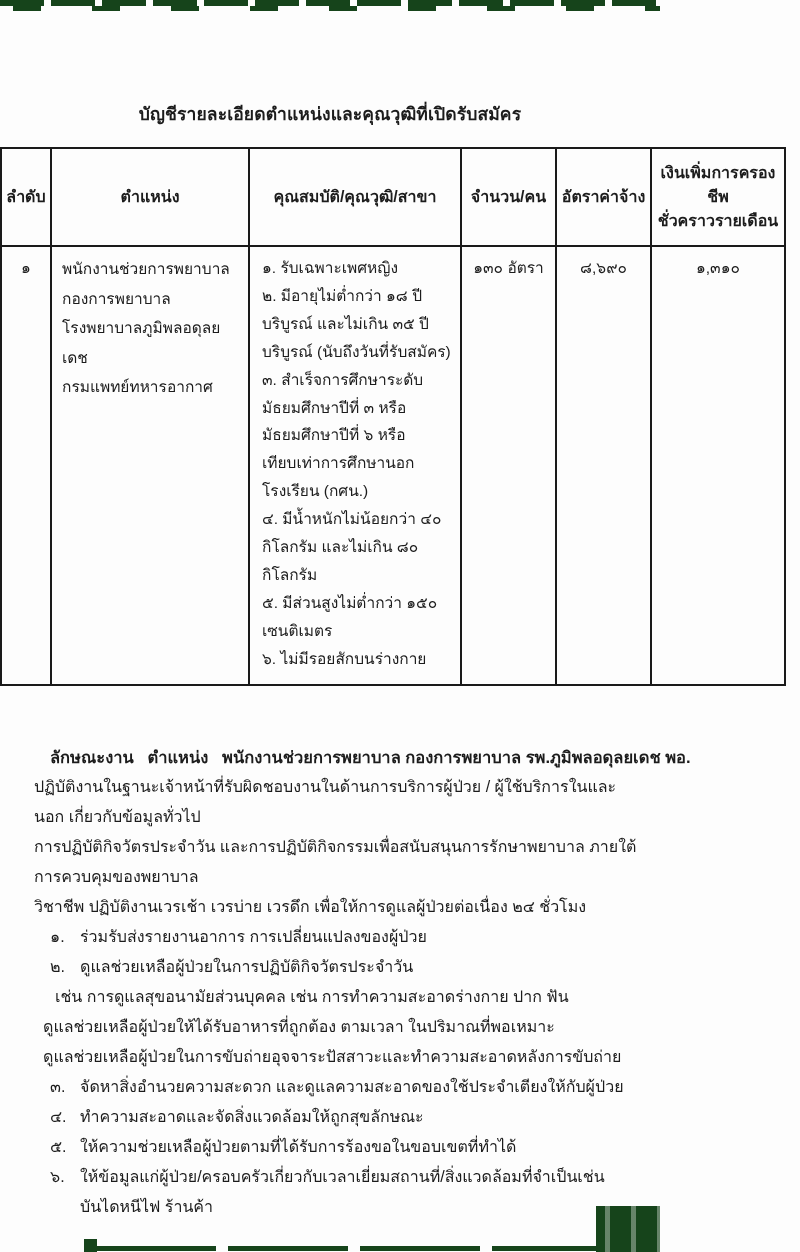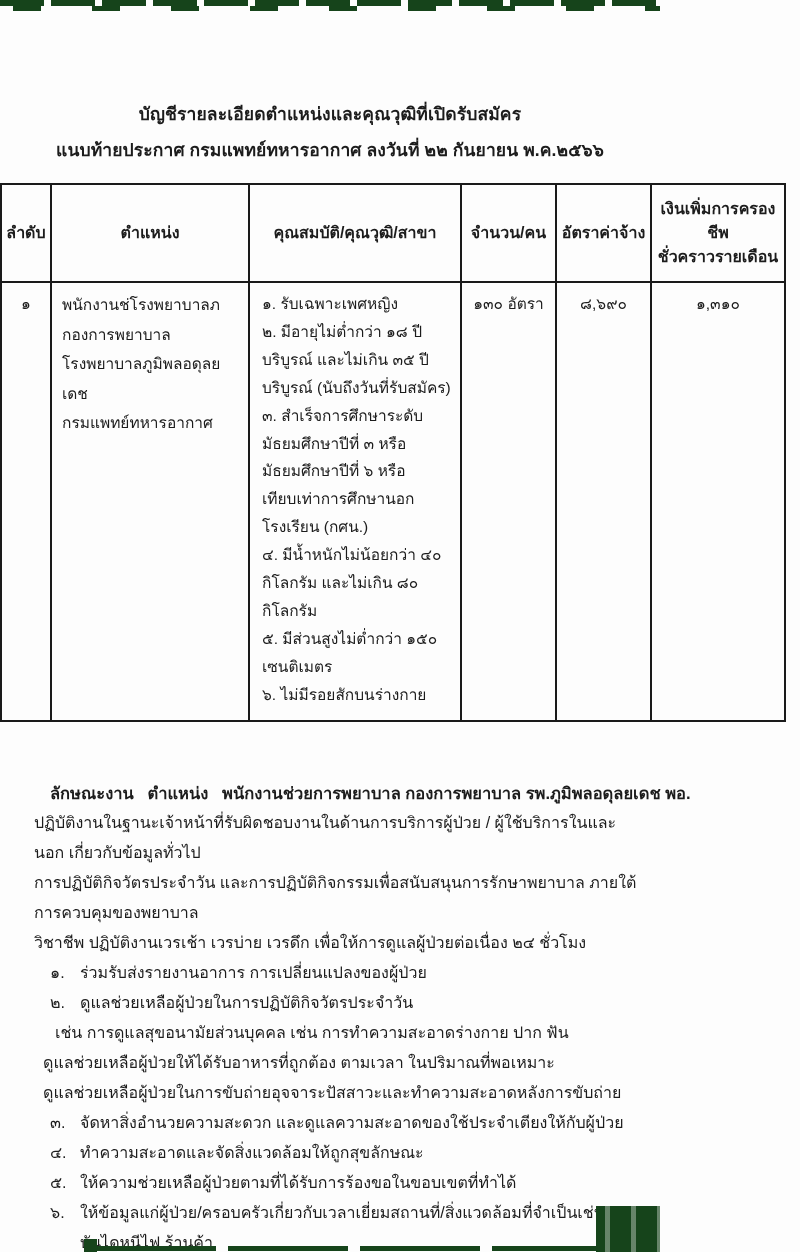--- a/index.html
+++ b/index.html
@@ -57,21 +57,20 @@
 </head>
 <body>
 
 <div class="page">
 
   <div class="torn-top-a"></div>
   <div class="torn-top-b"></div>
 
   <div class="title-block">
     <div class="title-line">บัญชีรายละเอียดตำแหน่งและคุณวุฒิที่เปิดรับสมัคร</div>
-    <div class="title-line">แนบท้ายประกาศ กรมแพทย์ทหารอากาศ ลงวันที่ ๒๒ กันยายน พ.ค.๒๕๖๖</div>
   </div>
 
   <table class="positions">
     <colgroup>
       <col style="width:50px">
         <col style="width:198px">
         <col style="width:212px">
       <col style="width:95px">
         <col style="width:95px">
         <col style="width:134px">
@@ -84,21 +83,21 @@
         <th>จำนวน/คน</th>
         <th>อัตราค่าจ้าง</th>
         <th>เงินเพิ่มการครองชีพ
 ชั่วคราวรายเดือน</th>
       </tr>
     </thead>
     <tbody>
       <tr class="body-row">
         <td class="c-no">๑</td>
         <td class="c-pos">
-          <div class="pre">พนักงานช่โรงพยาบาลภ
+          <div class="pre">พนักงานช่วยการพยาบาล
 กองการพยาบาล
 โรงพยาบาลภูมิพลอดุลยเดช
 กรมแพทย์ทหารอากาศ</div>
         </td>
         <td class="c-qual">
           <div class="pre">๑. รับเฉพาะเพศหญิง
 ๒. มีอายุไม่ต่ำกว่า ๑๘  ปี
 บริบูรณ์ และไม่เกิน ๓๕ ปี
 บริบูรณ์ (นับถึงวันที่รับสมัคร)
 ๓. สำเร็จการศึกษาระดับ

